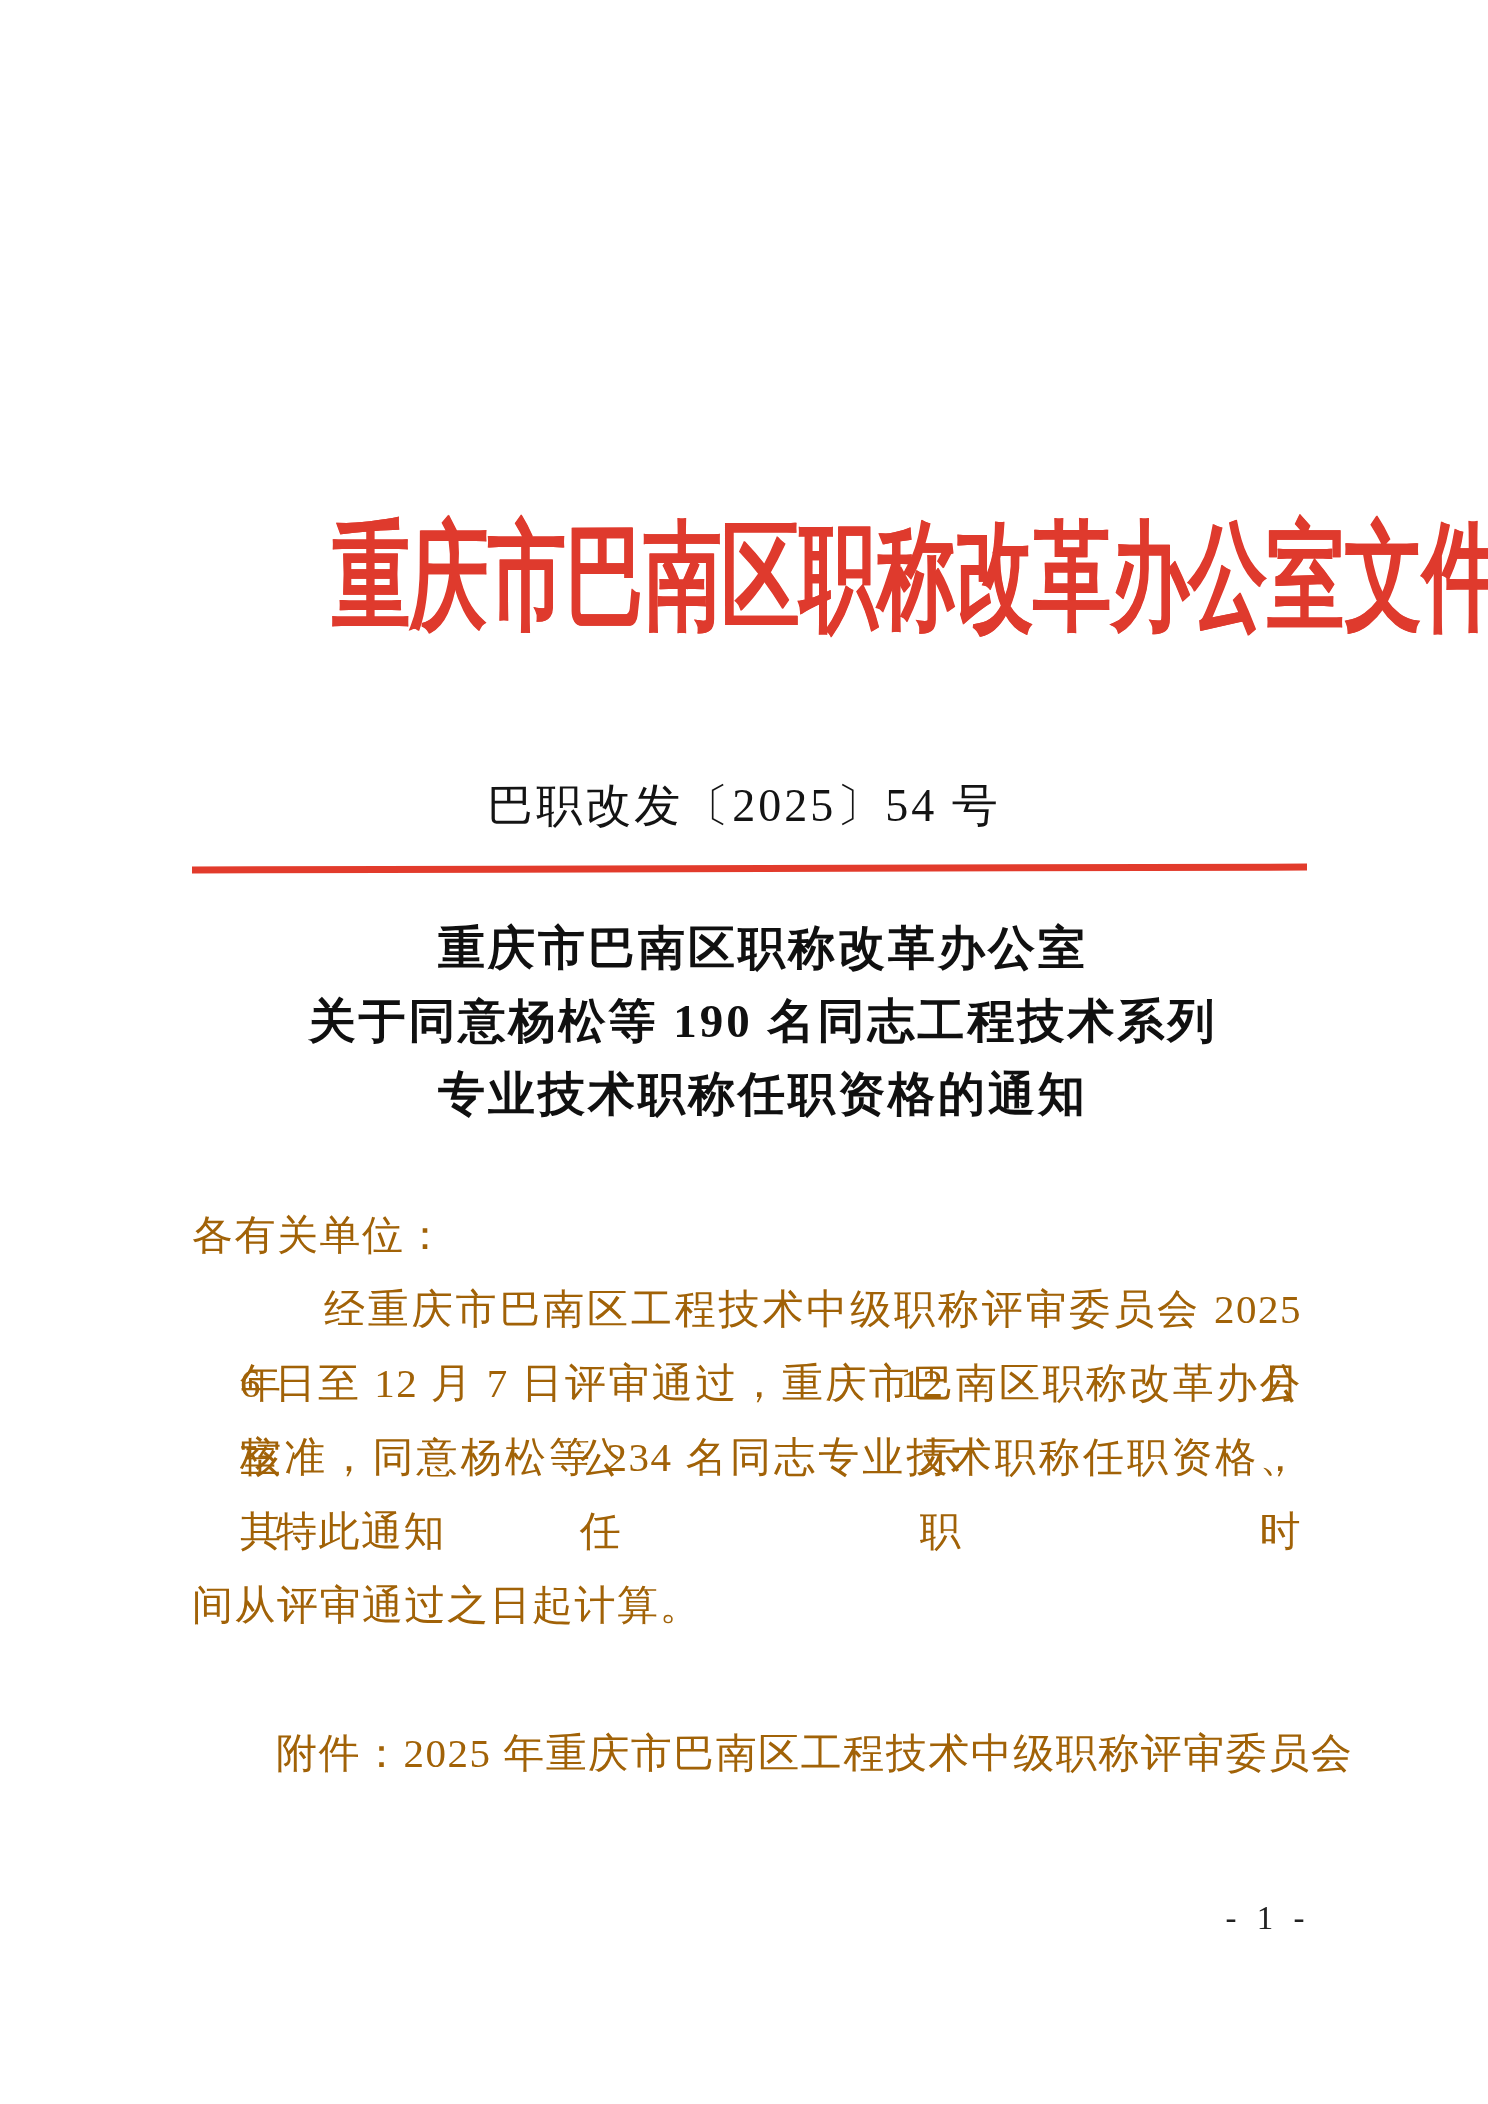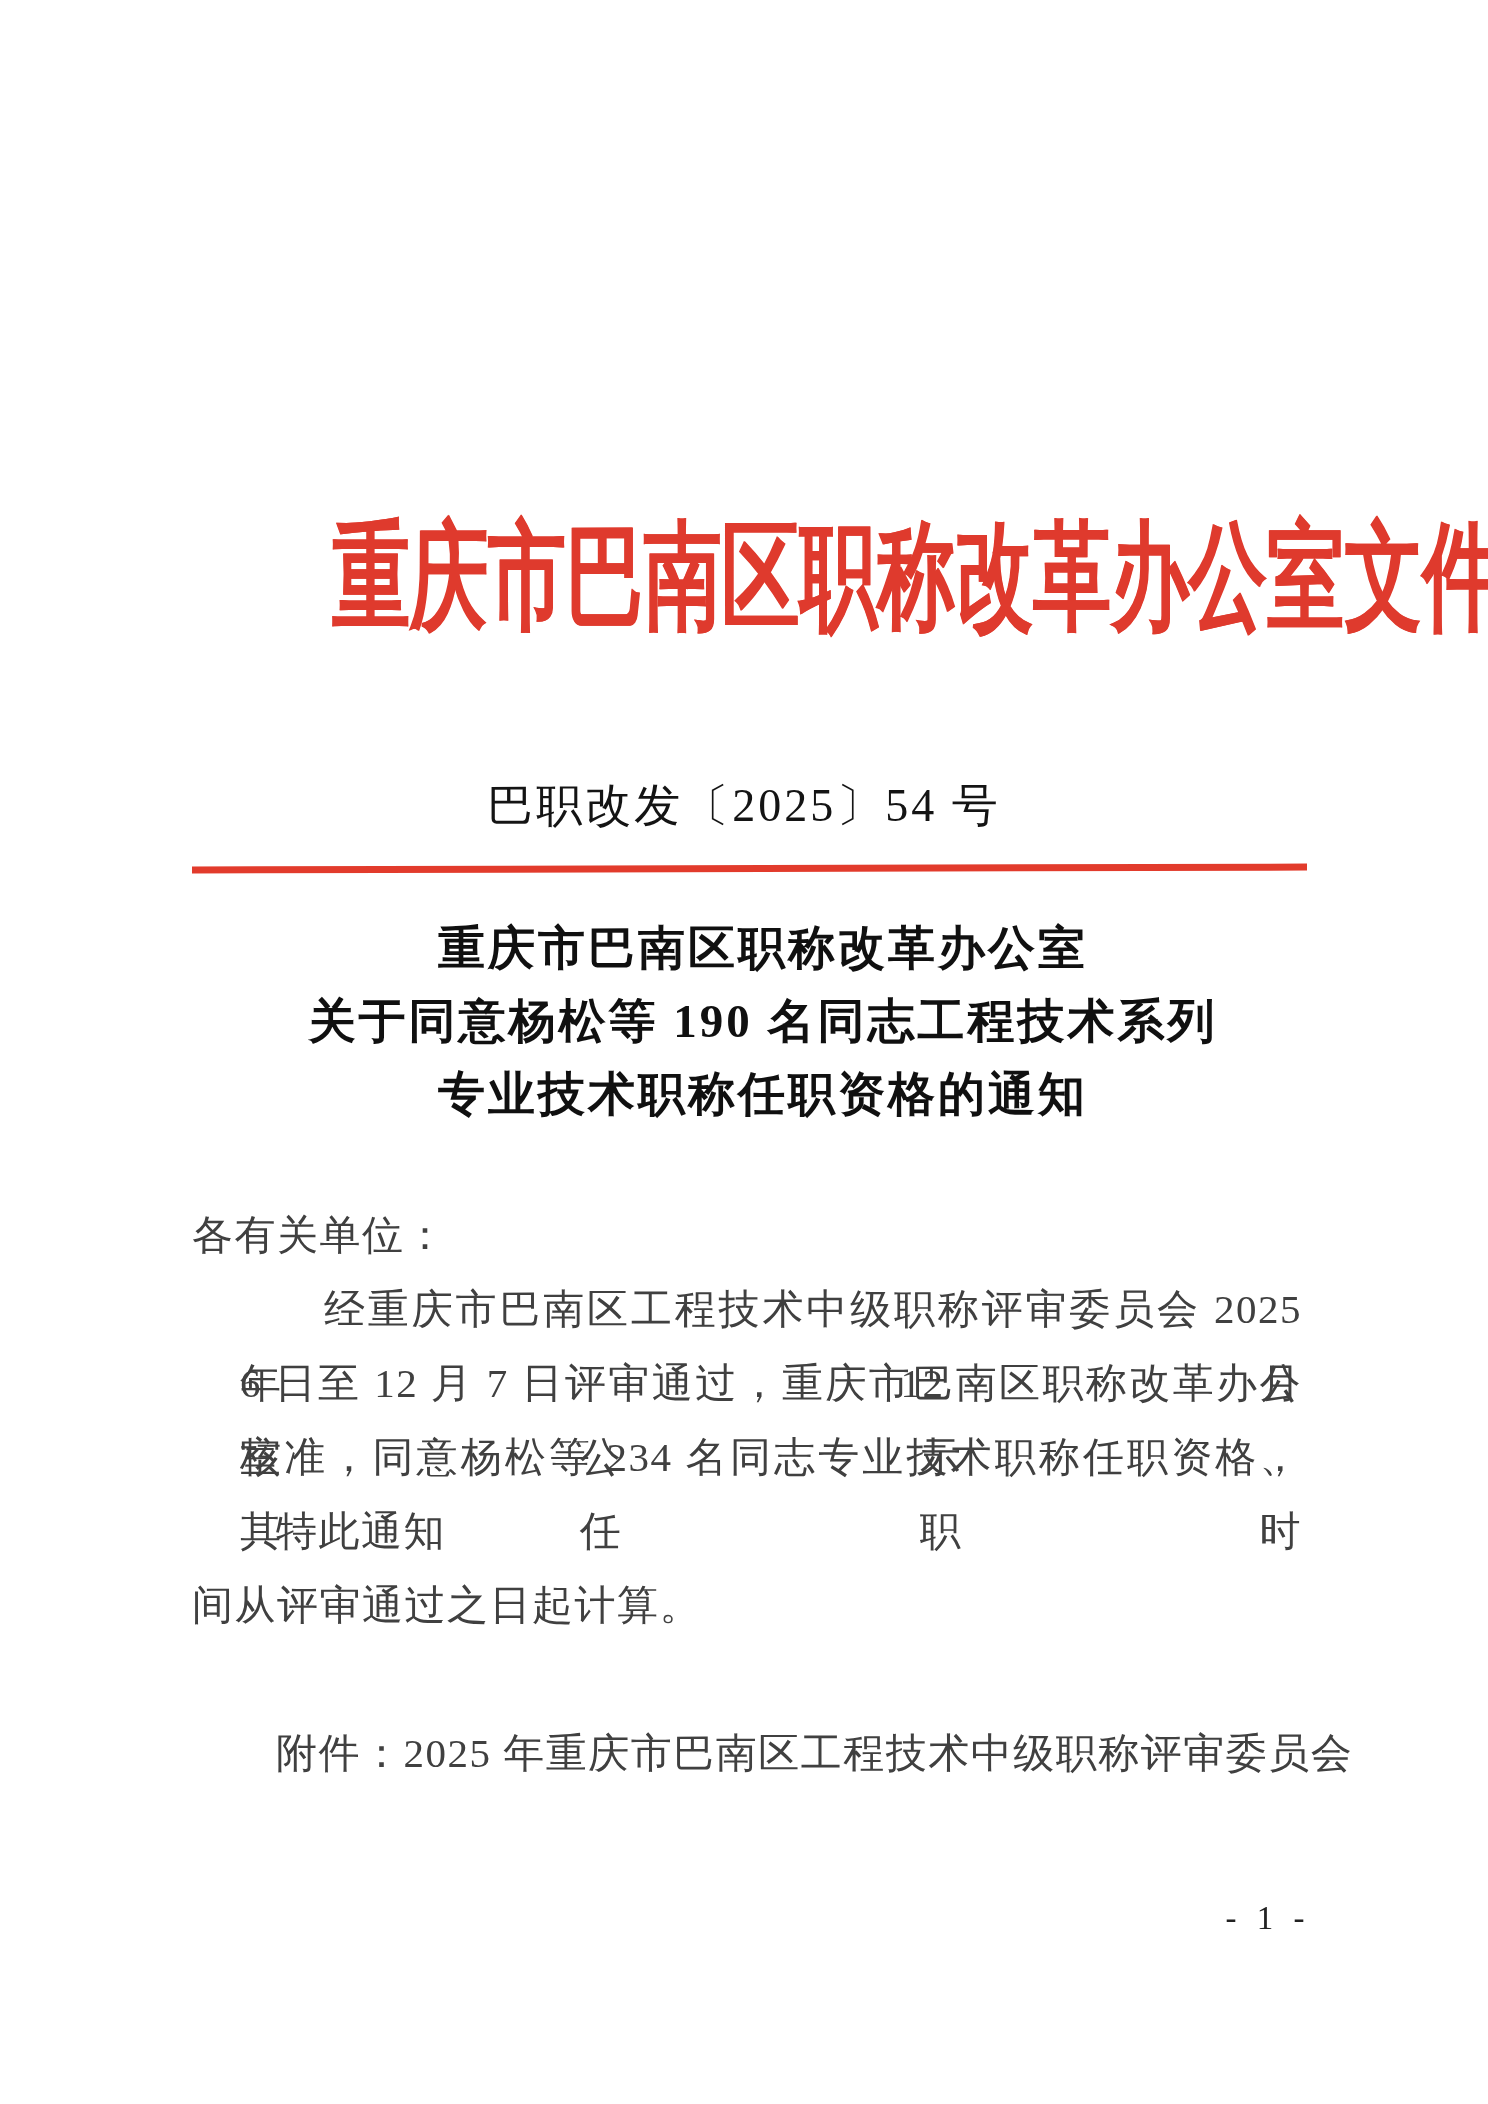--- a/index.html
+++ b/index.html
@@ -73,21 +73,21 @@
     color: #101010;
   }
 
   
   .body-text {
     position: absolute;
     top: 1198px;
     left: 192px;
     width: 1110px;
     font-size: 41px;
-    color: #404040;
+    color: #a16207;
   }
   .body-text .line {
     height: 74px;
     line-height: 74px;
     letter-spacing: 1.5px;
     white-space: nowrap;
   }
   .body-text .line.justify {
     white-space: normal;
     text-align: justify;

